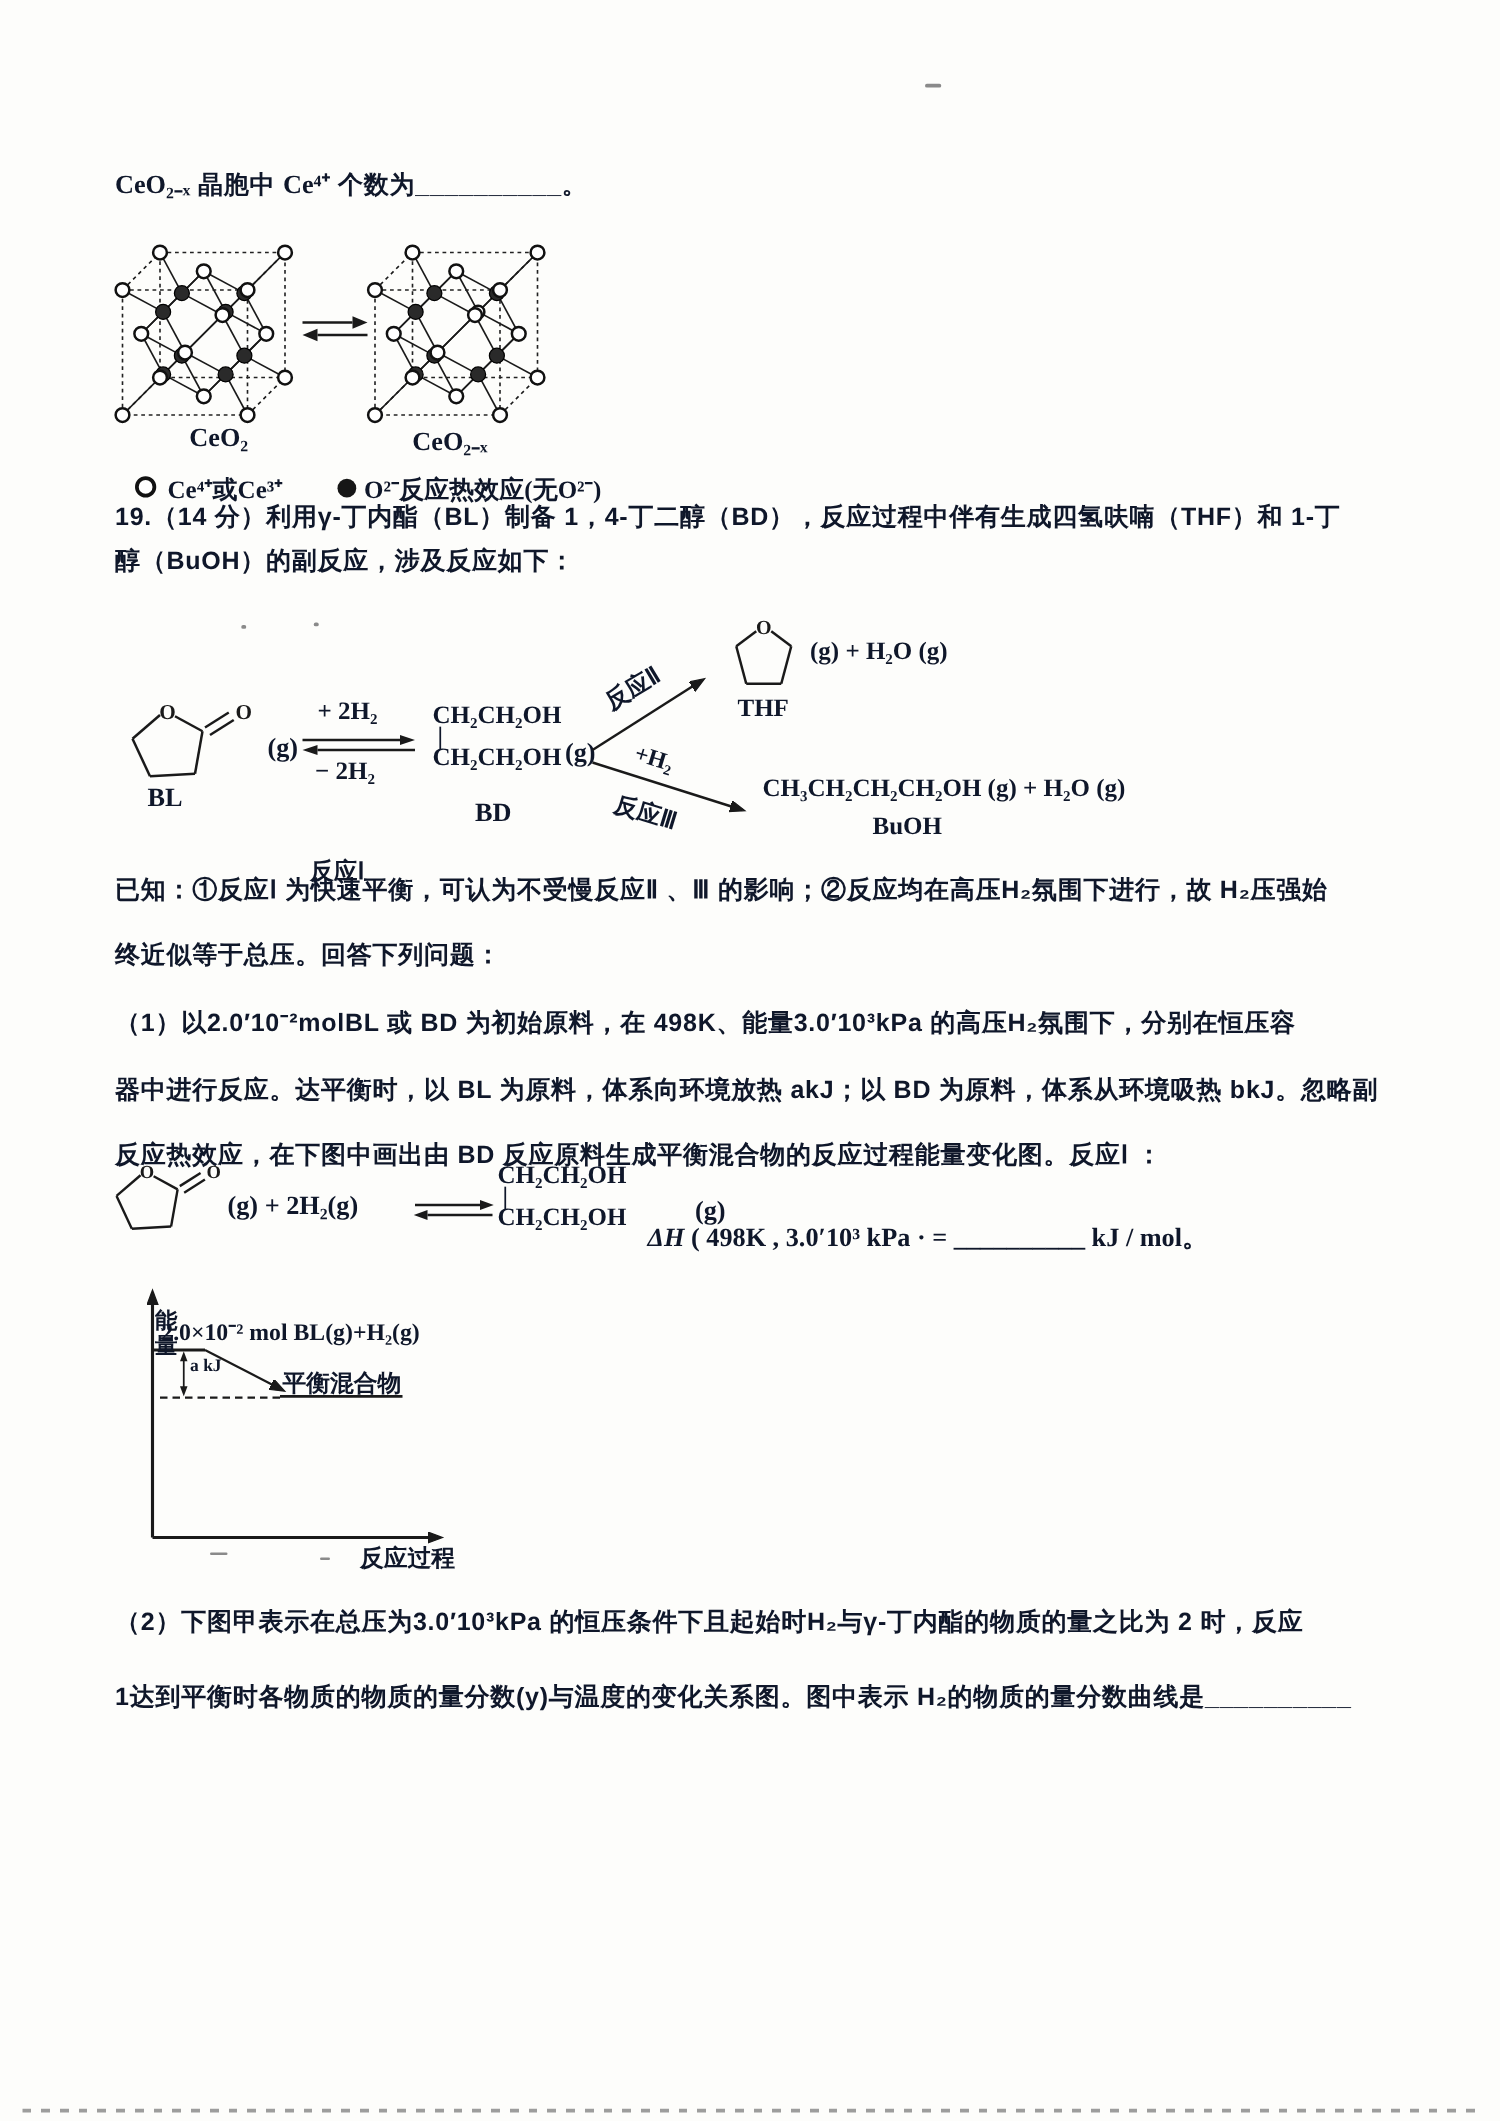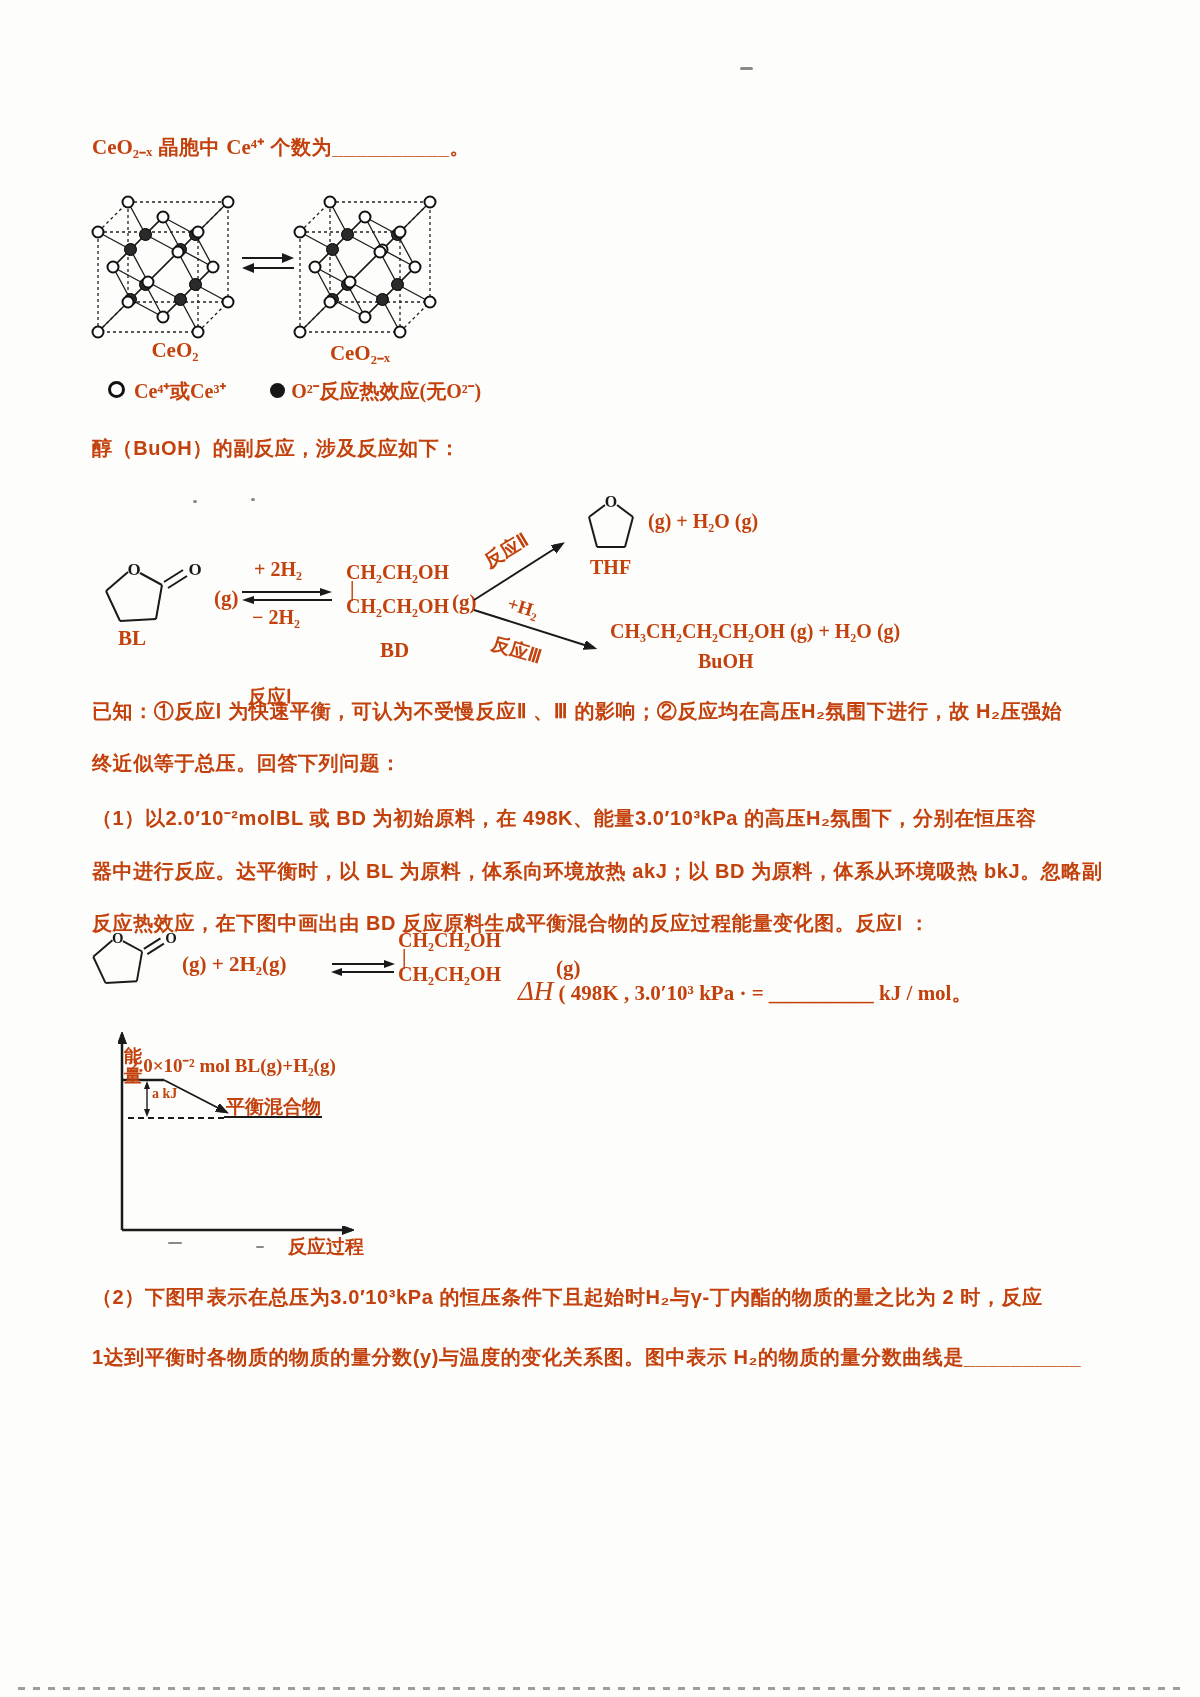--- a/index.html
+++ b/index.html
@@ -1,22 +1,22 @@
 <!DOCTYPE html>
 <html><head>
 <meta charset="utf-8">
 <style>
   html,body{margin:0;padding:0;background:#e8e8e8;}
-  .page{position:relative;width:1200px;height:1697px;background:#fdfdfb;margin:0 auto;overflow:hidden;color:#c2410c;}
+  .page{position:relative;width:1200px;height:1697px;background:#fdfdfb;margin:0 auto;overflow:hidden;color:#0f172a;}
   .abs{position:absolute;white-space:nowrap;}
   .cn{font-family:"Liberation Sans",sans-serif;font-weight:600;font-size:20px;letter-spacing:0.6px;}
   .cn-sm{font-family:"Liberation Sans",sans-serif;font-weight:600;font-size:19px;}
   .fm{font-family:"Liberation Serif",serif;font-weight:600;font-size:20px;}
   .fm-lg{font-family:"Liberation Serif",serif;font-weight:600;font-size:21px;}
-  .fm-it{font-family:"Liberation Serif",serif;font-style:italic;font-weight:400;font-size:27px;}
+  .fm-it{font-family:"Liberation Serif",serif;font-style:italic;font-weight:700;font-size:21px;}
   .stack p{margin:0;line-height:21px;}
   .stack p.bar{line-height:13px;padding-left:4px;}
   .rot-n31{transform:rotate(-31deg);transform-origin:left center;}
   .rot-p17{transform:rotate(17deg);transform-origin:left center;}
   .vtext{width:22px;white-space:normal;word-break:break-all;line-height:20px;font-size:18px;}
   .circle-open{display:inline-block;width:11px;height:11px;border:3px solid #111;border-radius:50%;background:#fff;}
   .circle-filled{display:inline-block;width:15px;height:15px;border-radius:50%;background:#161616;}
   .speck{position:absolute;background:#8a8a8a;border-radius:2px;}
   .bottom-scanline{position:absolute;left:18px;right:18px;top:1687px;height:3px;opacity:.65;
     background:repeating-linear-gradient(90deg,#6a6a6a 0 7px,transparent 7px 15px);}
@@ -199,20 +199,21 @@
   <div class="abs fm-lg" style="left:130px;top:338px;width:90px;text-align:center;">CeO₂</div>
   <div class="abs fm-lg" style="left:300px;top:338px;width:120px;text-align:center;">CeO₂₋ₓ</div>
 
   <div class="abs" style="left:108px;top:377px;">
     <span class="circle-open"></span>
     <span class="fm" style="margin-left:5px;">Ce⁴⁺或Ce³⁺</span>
     <span class="circle-filled" style="margin-left:40px;"></span>
     <span class="fm" style="margin-left:2px;">O²⁻反应热效应(无O²⁻)</span>
   </div>
 
+  <div class="abs cn" style="left:92px;top:400px;">19.（14 分）利用γ-丁内酯（BL）制备 1，4-丁二醇（BD），反应过程中伴有生成四氢呋喃（THF）和 1-丁</div>
   <div class="abs cn" style="left:92px;top:435px;">醇（BuOH）的副反应，涉及反应如下：</div>
 
   <svg class="abs" style="left:100px;top:556px;" width="110" height="82" viewBox="0 0 110 82">
     <g stroke-width="2" fill="none">
       <line x1="40" y1="17" x2="62" y2="29"></line>
       <line x1="62" y1="29" x2="56" y2="63"></line>
       <line x1="56" y1="63" x2="20" y2="65"></line>
       <line x1="20" y1="65" x2="6" y2="35"></line>
       <line x1="6" y1="35" x2="28" y2="16"></line>
       <line x1="64" y1="26" x2="83" y2="14"></line>

